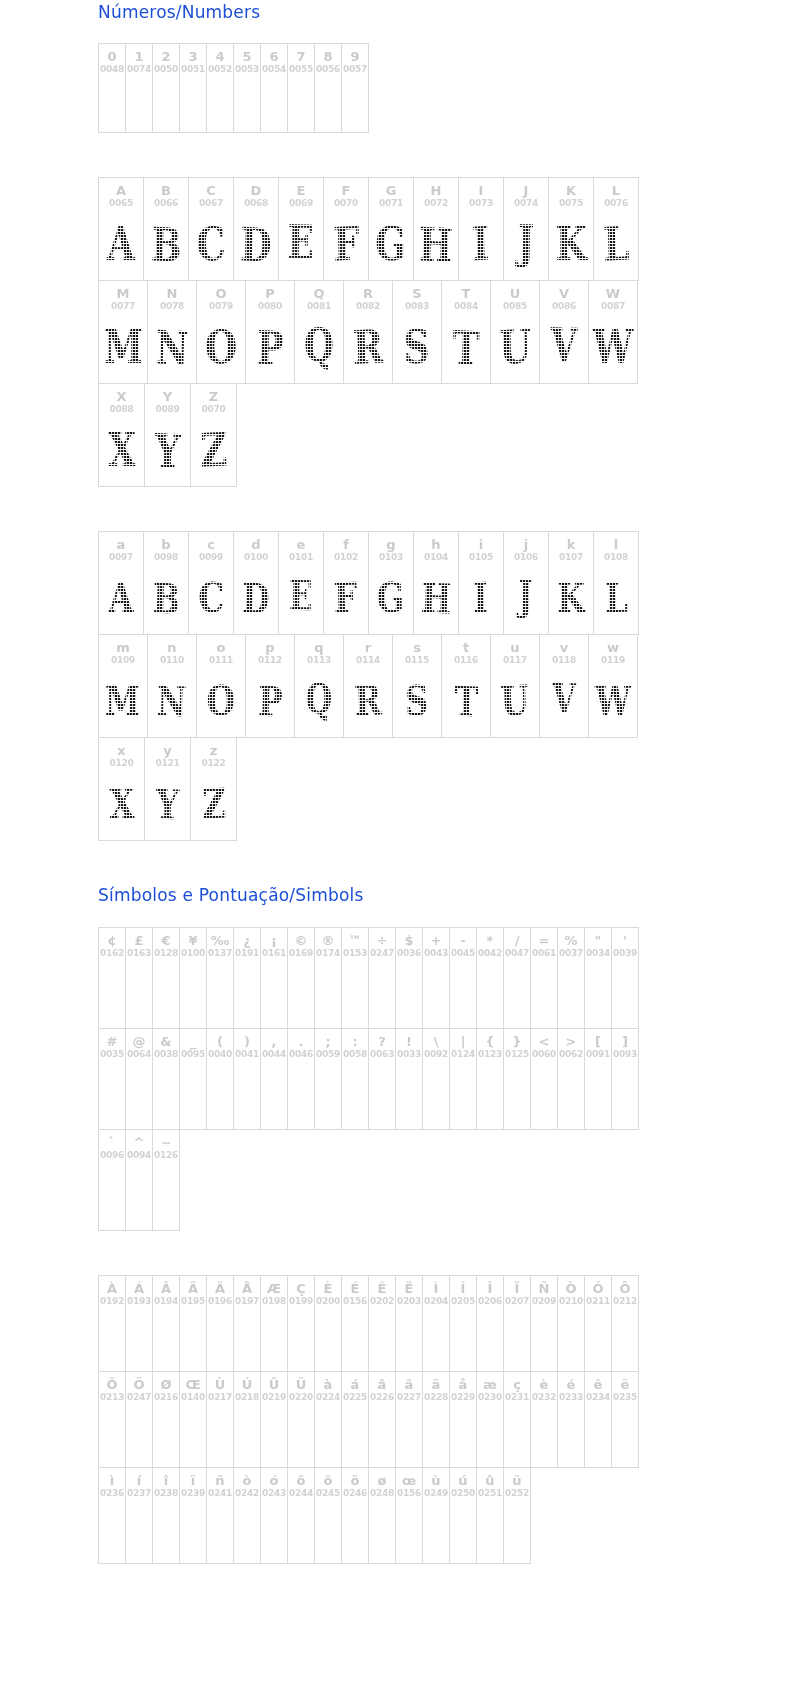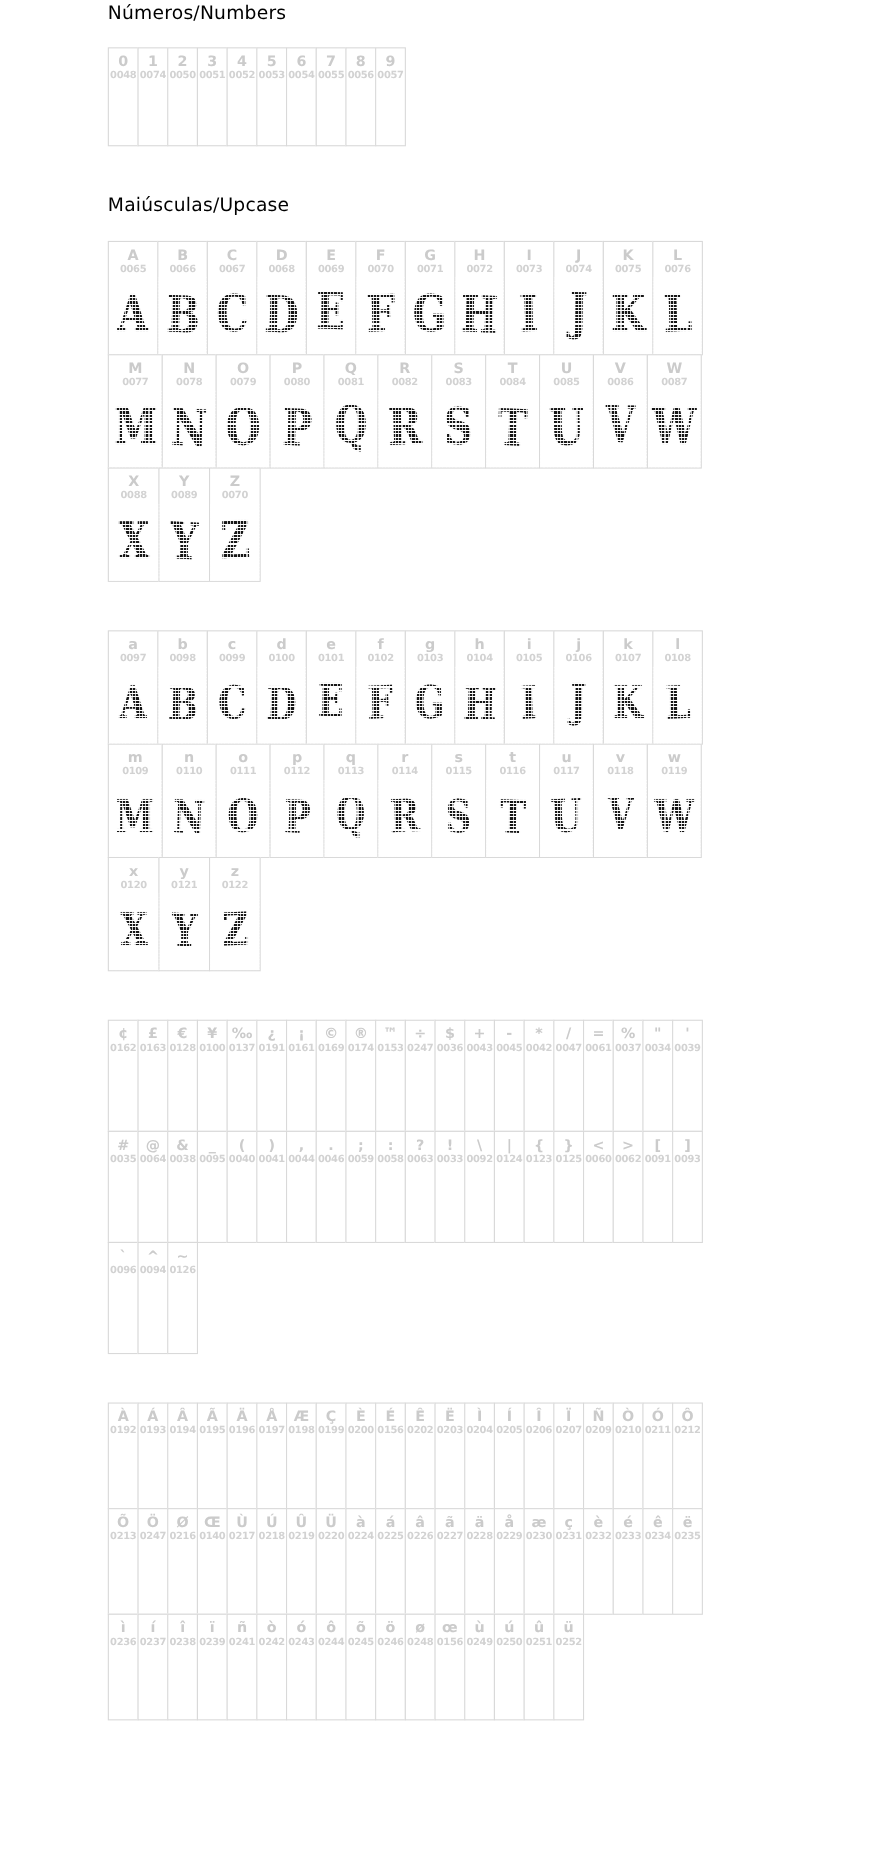--- a/index.html
+++ b/index.html
@@ -4,21 +4,21 @@
 <style>
   html,body{margin:0;background:#fff;}
   body{
     font-family:"DejaVu Sans","Liberation Sans",sans-serif;
     padding:2px 20px 24px 98px;
     width:800px; box-sizing:border-box;
   }
   .section{margin-bottom:44px;}
   h2.sec-title{
     font-family:"DejaVu Sans","Liberation Sans",sans-serif;
-    font-size:17px; font-weight:400; color:#000000;
+    font-size:17px; font-weight:400; color:#1d4ed8;
     letter-spacing:.2px; margin:0 0 21px 0; line-height:1.2;
   }
   .grid{display:block;}
   .row{display:flex;}
   .row + .row{margin-top:-1px;}
   .cell{
     box-sizing:border-box; flex:none;
     border:1px solid #d9d9d9; background:#fff;
     display:flex; flex-direction:column; align-items:center;
   }
@@ -98,21 +98,20 @@
             <div class="code">0056</div>
           </div>
           <div class="cell">
             <div class="ch">9</div>
             <div class="code">0057</div>
           </div>
         </div>
       </div>
     </section>
     <section class="section sec-uppercase">
-      <h2 class="sec-title">Maiúsculas/Upcase</h2>
       <div class="grid">
         <div class="row r0">
           <div class="cell">
             <div class="ch">A</div>
             <div class="code">0065</div>
             <div class="glyph">
               <span class="g">A</span>
             </div>
           </div>
           <div class="cell">
@@ -483,20 +482,21 @@
             <div class="ch">z</div>
             <div class="code">0122</div>
             <div class="glyph">
               <span class="g">Z</span>
             </div>
           </div>
         </div>
       </div>
     </section>
     <section class="section sec-symbols">
+      <h2 class="sec-title">Símbolos e Pontuação/Simbols</h2>
       <div class="grid">
         <div class="row r0">
           <div class="cell">
             <div class="ch">¢</div>
             <div class="code">0162</div>
           </div>
           <div class="cell">
             <div class="ch">£</div>
             <div class="code">0163</div>
           </div>

